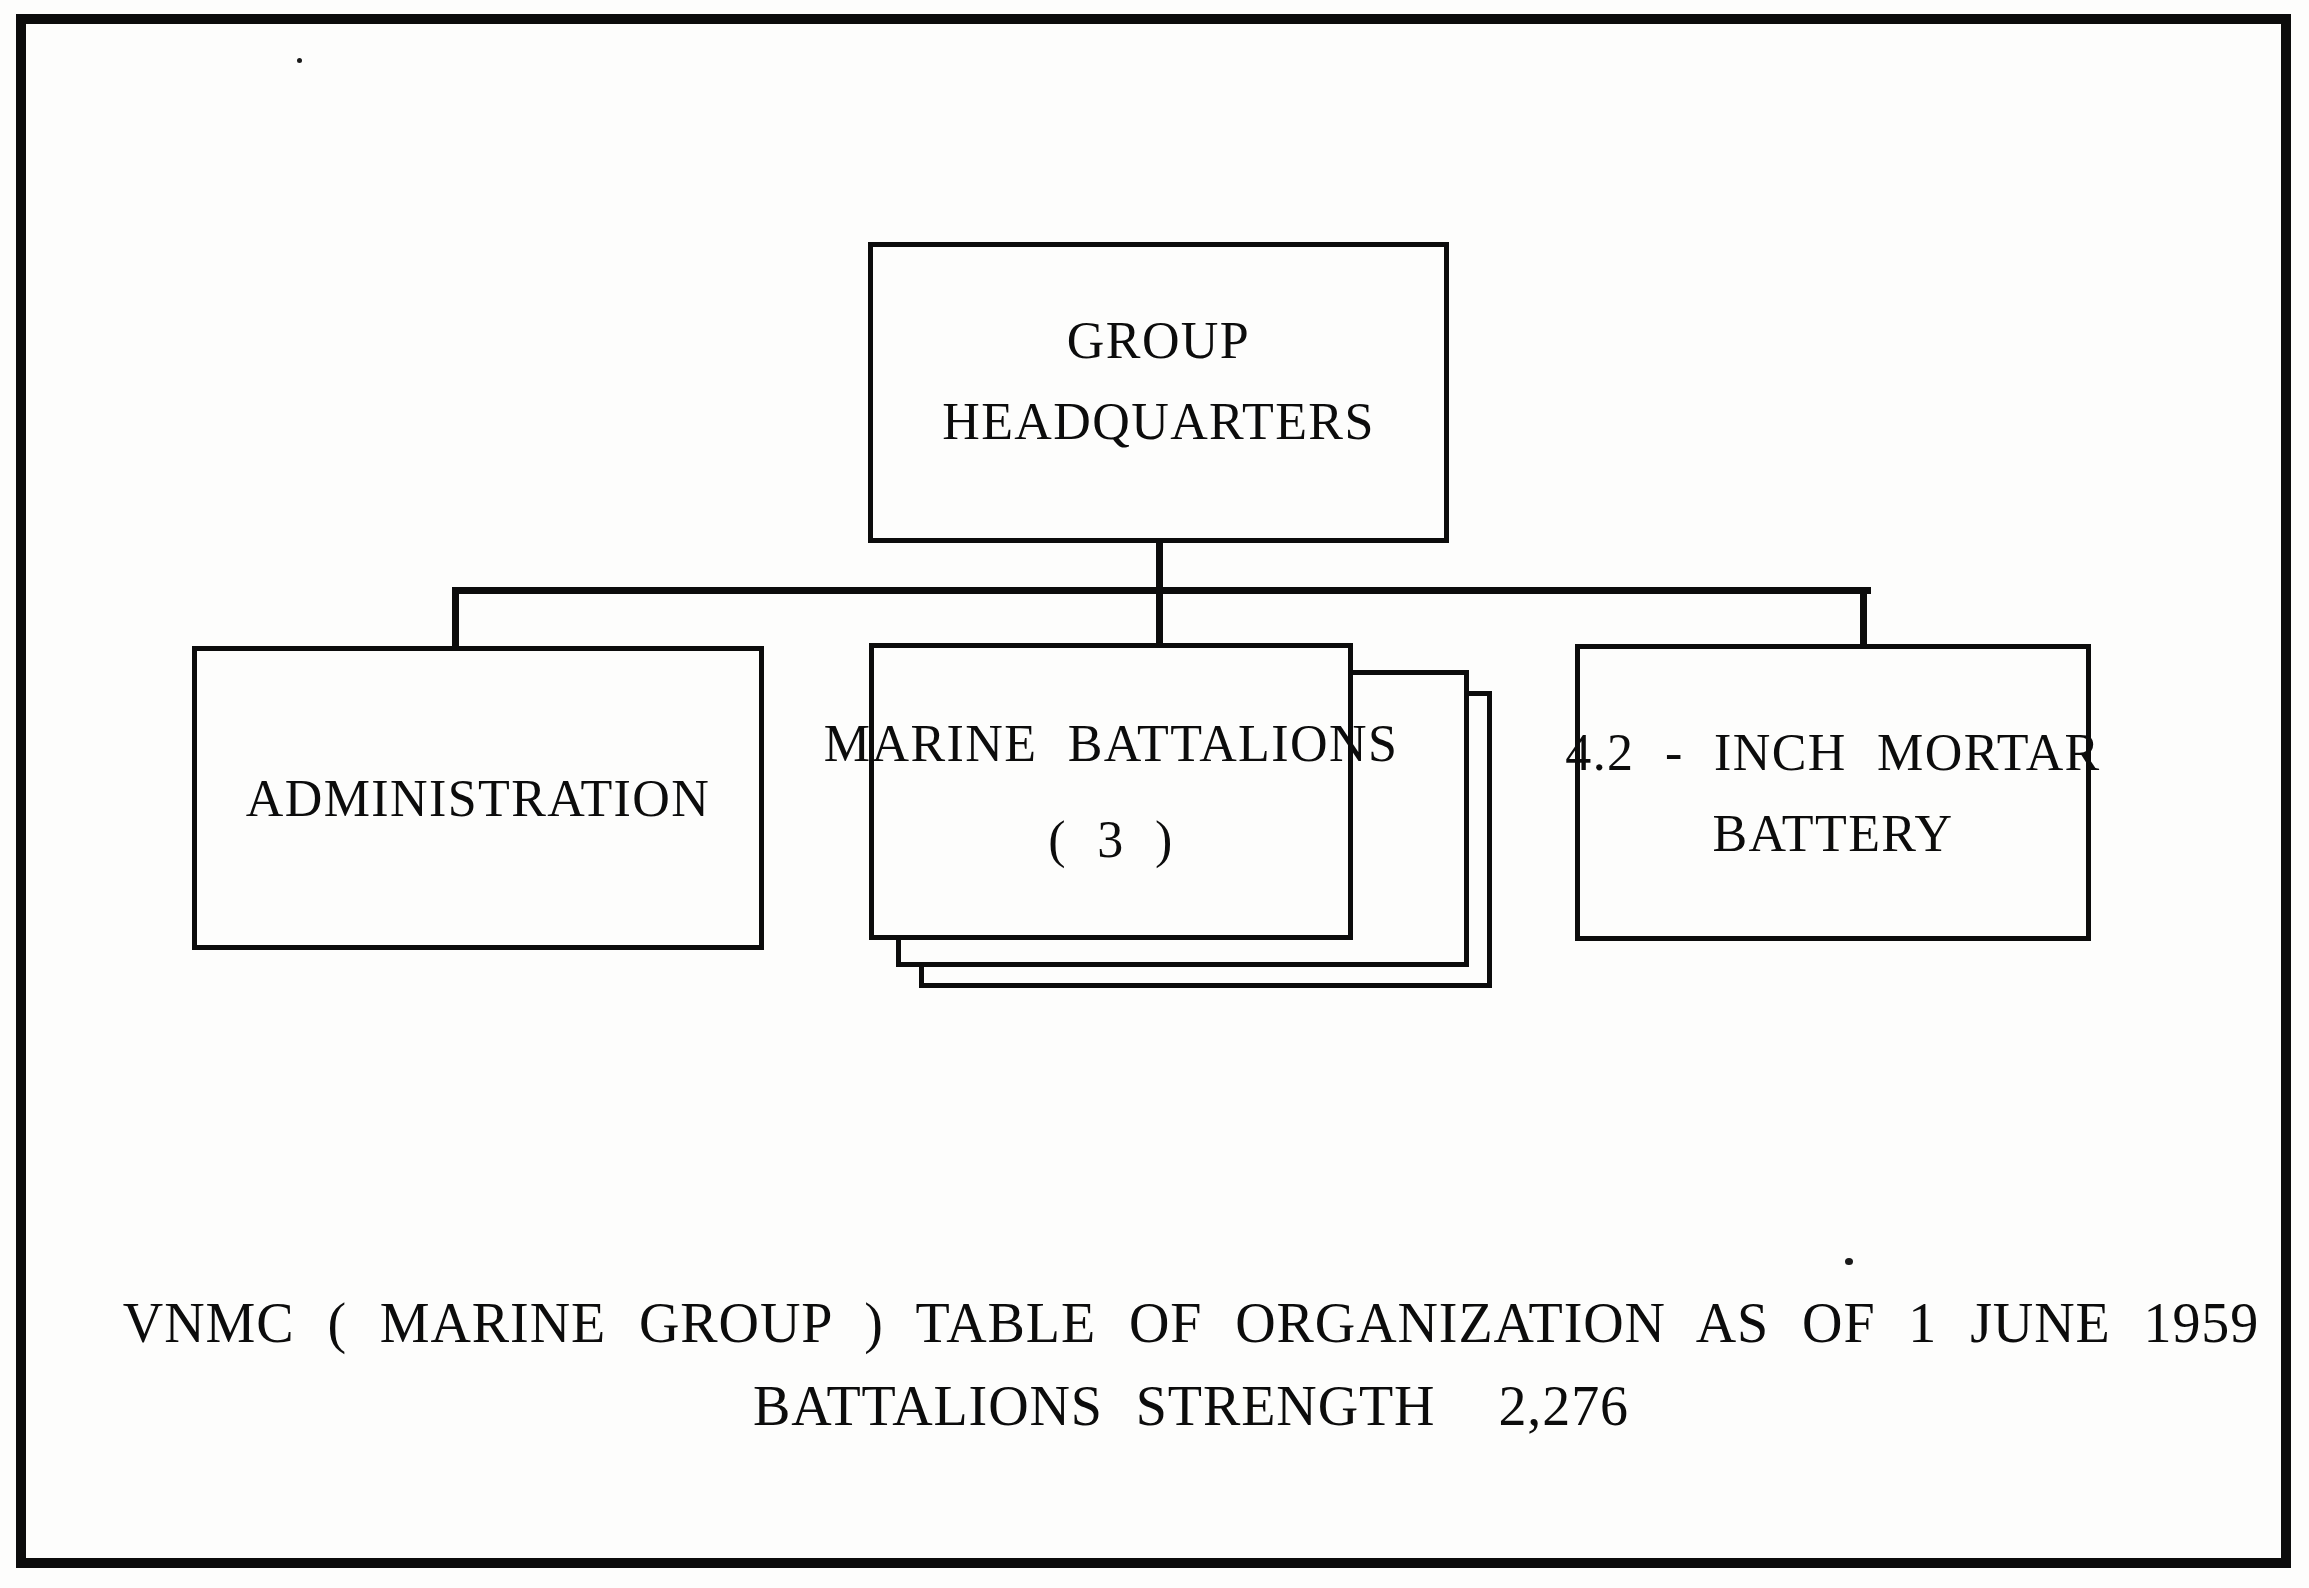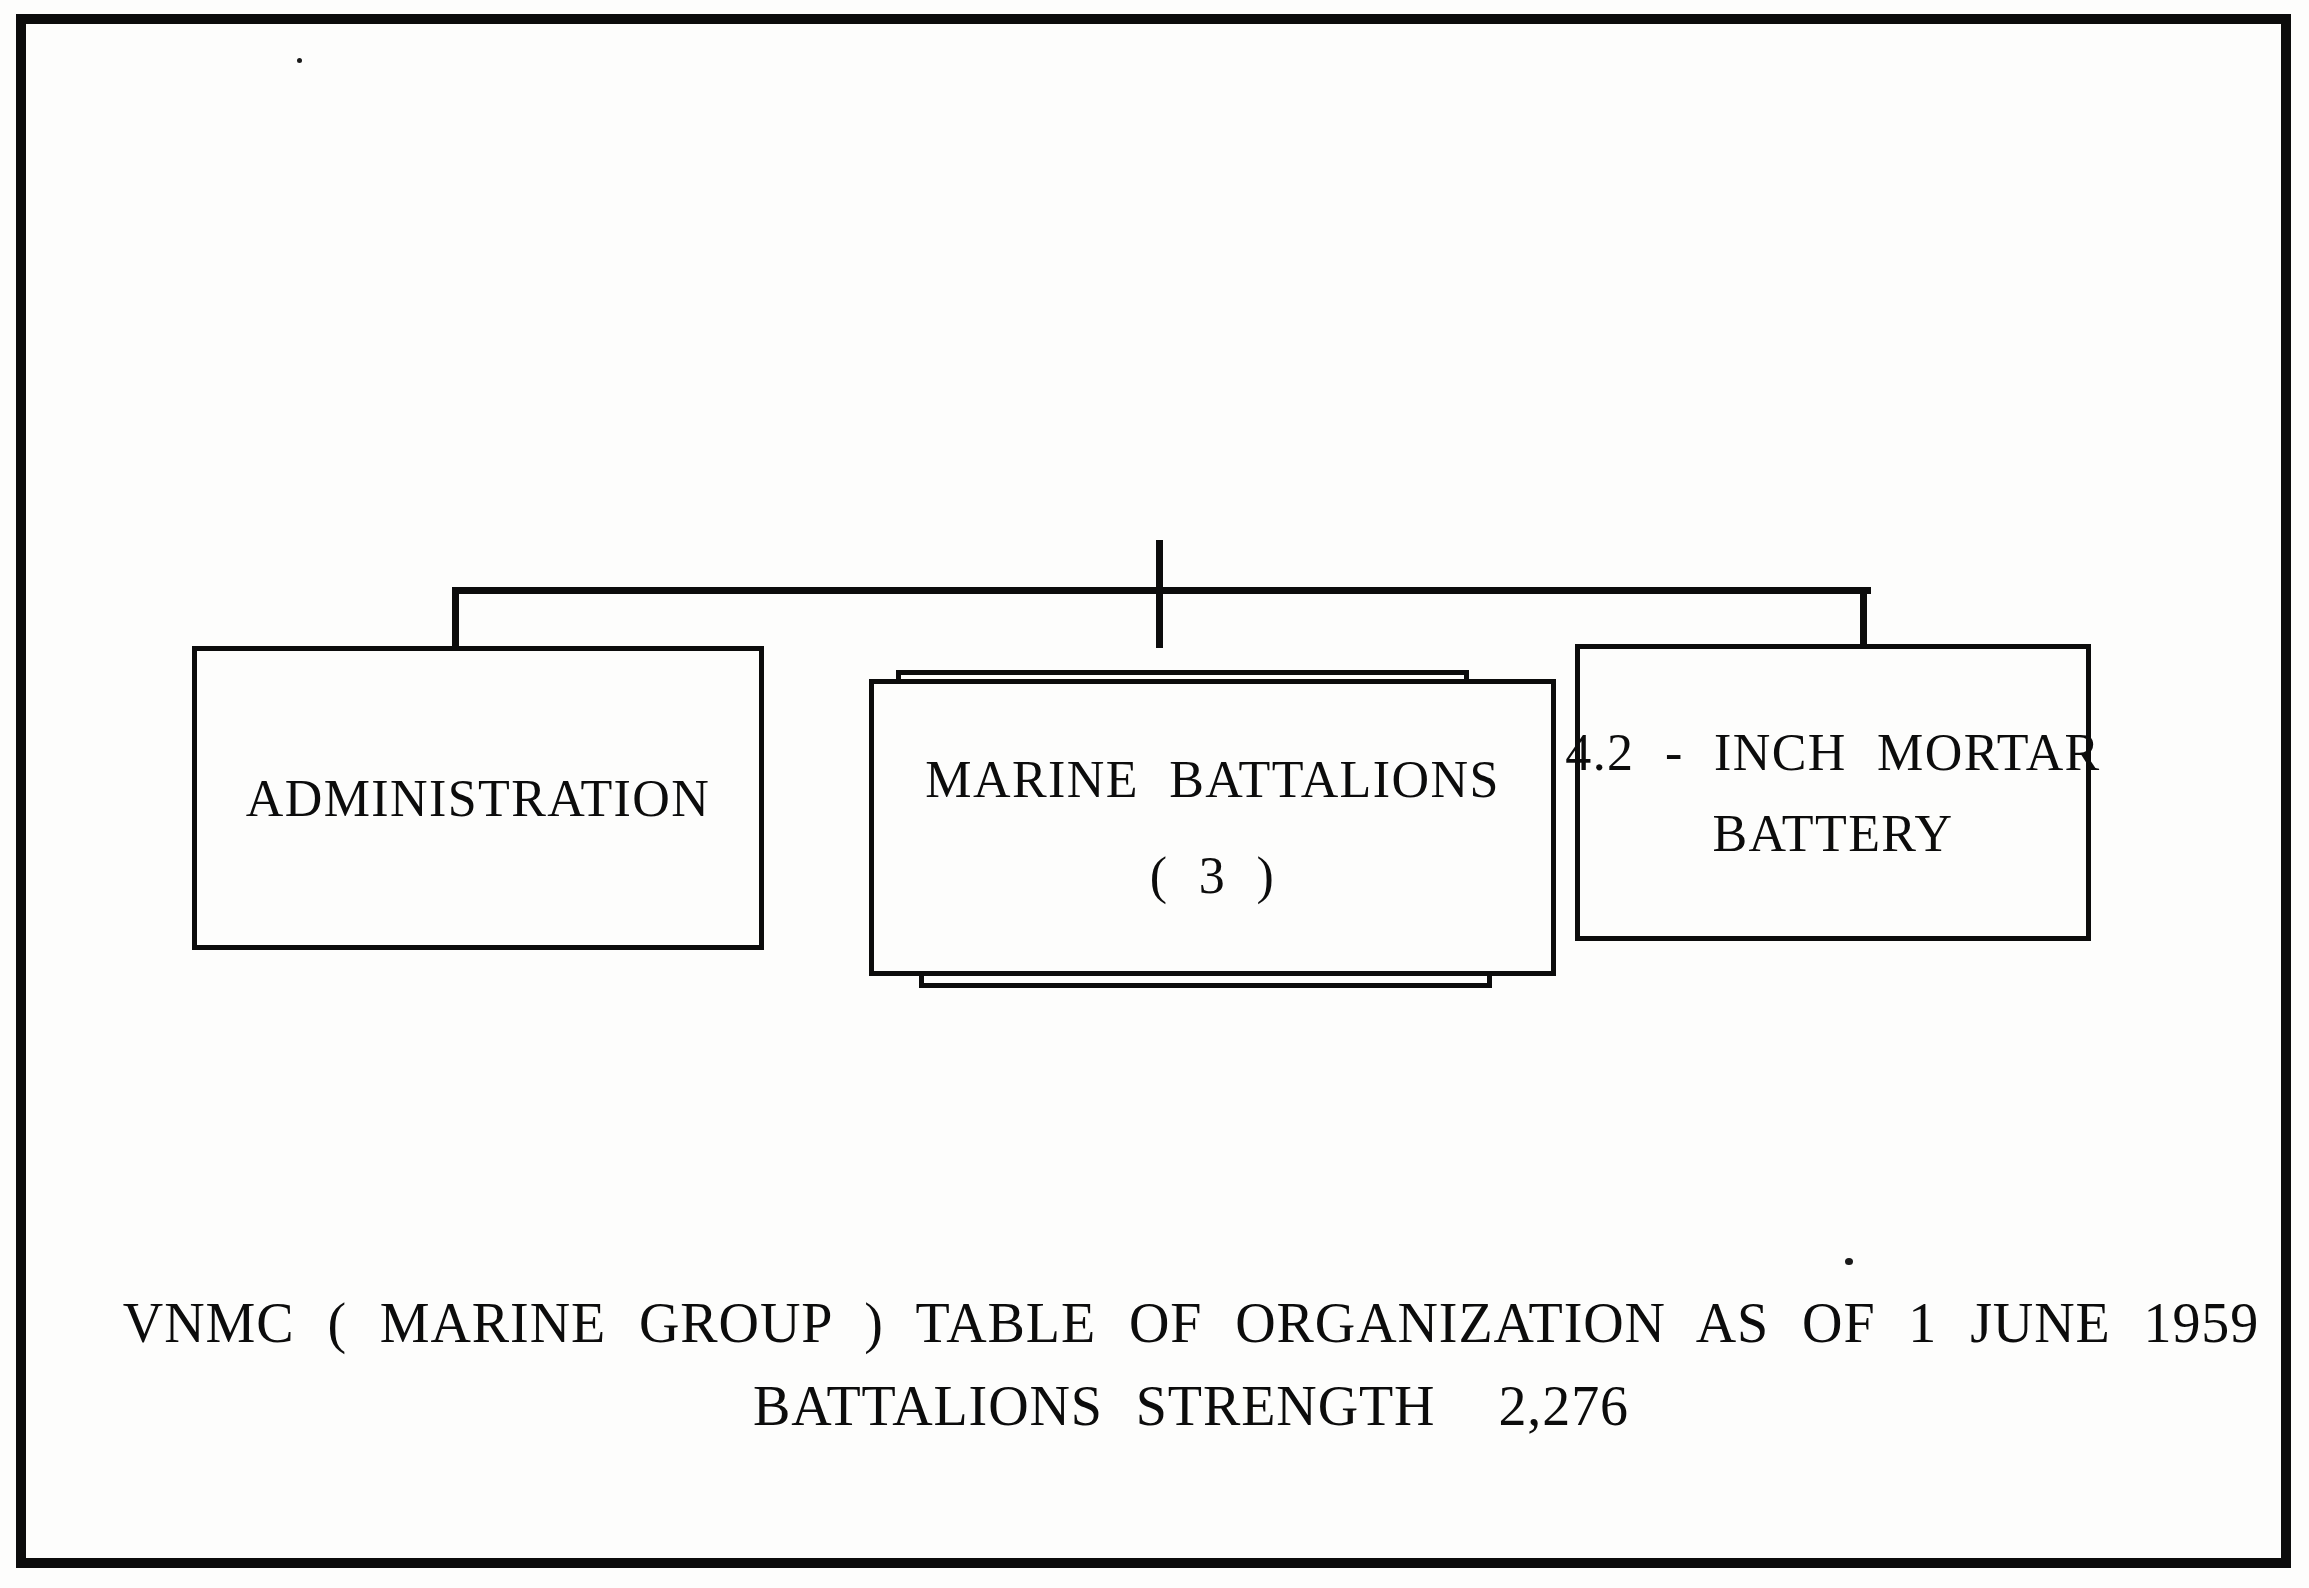--- a/index.html
+++ b/index.html
@@ -49,28 +49,32 @@
 
 <div id="canvas">
 
   <div class="page-frame"></div>
 
   <div class="conn" style="left:455px; top:587px; width:1416px; height:7.2px;"></div>
   <div class="conn" style="left:1156px; top:540px; width:7.2px; height:108px;"></div>
   <div class="conn" style="left:452px; top:587px; width:7.2px; height:65px;"></div>
   <div class="conn" style="left:1860px; top:587px; width:7.2px; height:65px;"></div>
 
+  <div id="hq" class="node z3" style="left:868px; top:242px; width:581px; height:301px;">
+    <div class="ln">GROUP</div>
+    <div class="ln">HEADQUARTERS</div>
+  </div>
 
   <div class="node z3" style="left:180px; top:646px; width:572px; height:304px;margin-left:12px;">
     <div class="ln">ADMINISTRATION</div>
   </div>
 
   <div class="ghost z1" style="left:919px; top:691px; width:573px; height:297px;"></div>
   <div class="ghost z2" style="left:896px; top:670px; width:573px; height:297px;"></div>
-  <div id="battalions" class="node z3" style="left:869px; top:679px; width:687px; height:297px;">
+  <div id="battalions" class="node z3" style="left:869px; top:643px; width:484px; height:297px;">
     <div class="ln">MARINE BATTALIONS</div>
     <div class="ln count">( 3 )</div>
   </div>
 
   <div class="node z3" style="left:1575px; top:644px; width:516px; height:297px;">
     <div class="ln">4.2 - INCH MORTAR</div>
     <div class="ln">BATTERY</div>
   </div>
 
   <div class="caption">

